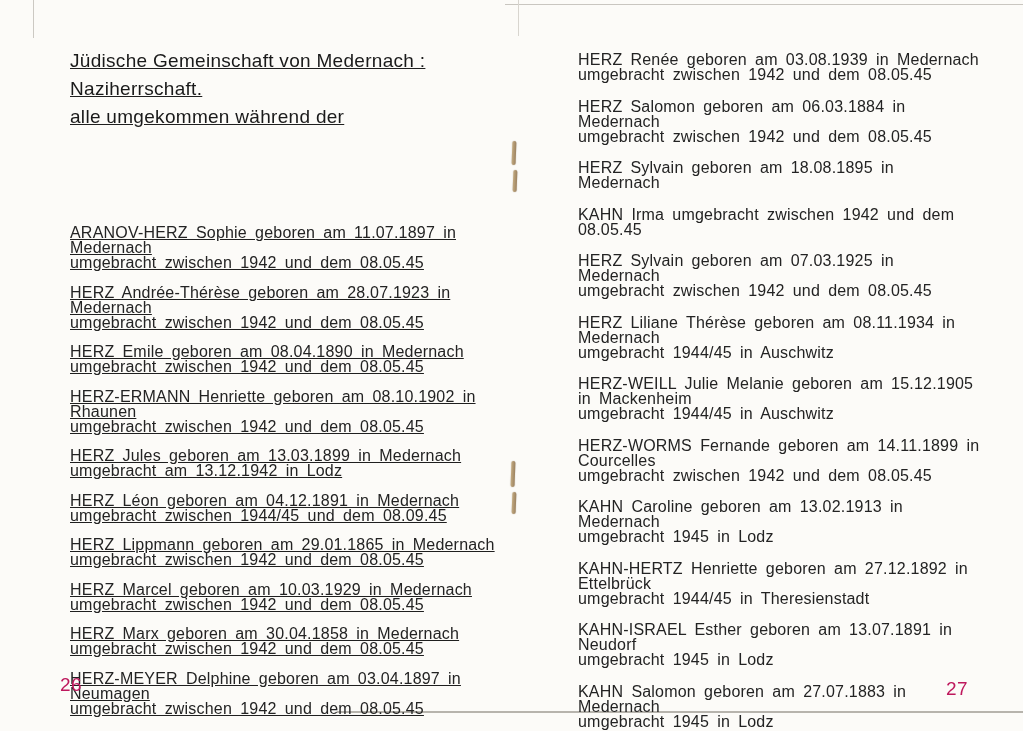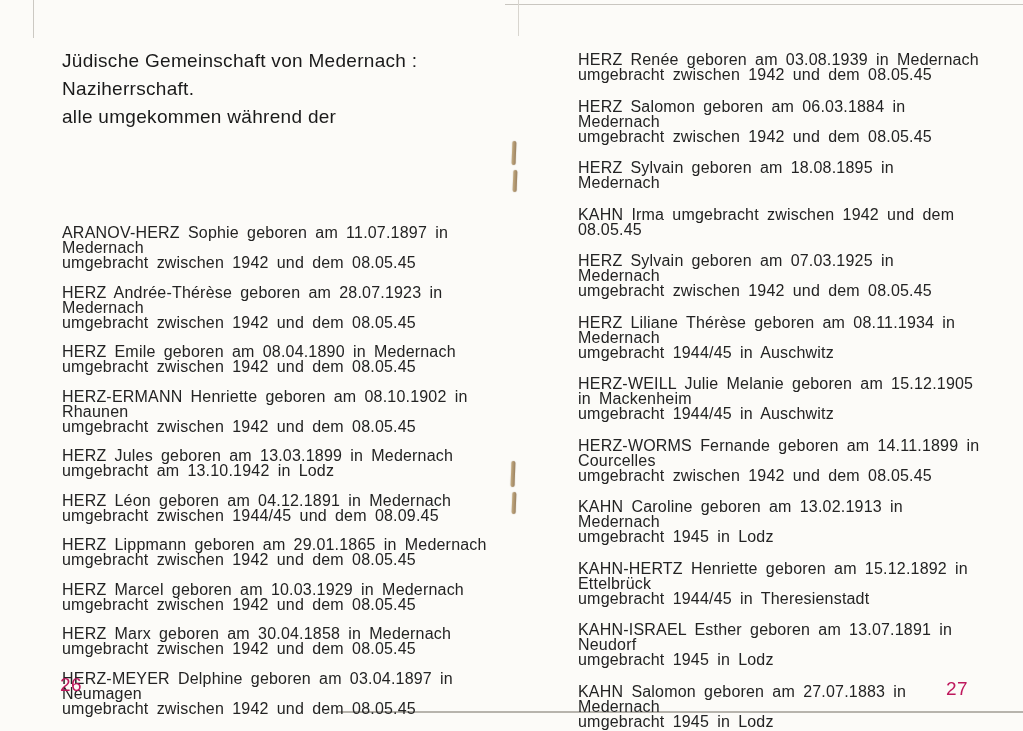--- a/index.html
+++ b/index.html
@@ -48,21 +48,21 @@
     box-shadow: 0 0 1px rgba(90,70,45,.6);
     transform: rotate(2deg);
   }
   .stitch.s1 { left: 512px; top: 141px; height: 24px; }
   .stitch.s2 { left: 513px; top: 170px; height: 22px; }
   .stitch.s3 { left: 511px; top: 461px; height: 26px; }
   .stitch.s4 { left: 512px; top: 492px; height: 22px; }
 
   
   .page { position: absolute; color: #1f1f1f; }
-  .page-left  { left: 62px;  top: 47px; width: 445px; }
+  .page-left  { left: 70px;  top: 47px; width: 445px; text-decoration: underline; }
   .page-right { left: 578px; top: 52px; width: 402px; }
 
   .title {
     font-size: 19px;
     font-weight: 400;
     line-height: 28px;
     letter-spacing: 0.3px;
     color: #1a1a1a;
     margin-bottom: 94px;
   }
@@ -117,21 +117,21 @@
         <div class="entry">
           <div>HERZ Emile geboren am 08.04.1890 in Medernach</div>
           <div>umgebracht zwischen 1942 und dem 08.05.45</div>
         </div>
         <div class="entry">
           <div>HERZ-ERMANN Henriette geboren am 08.10.1902 in Rhaunen</div>
           <div>umgebracht zwischen 1942 und dem 08.05.45</div>
         </div>
         <div class="entry">
           <div>HERZ Jules geboren am 13.03.1899 in Medernach</div>
-          <div>umgebracht am 13.10.1942 in Lodz</div>
+          <div>umgebracht am 13.12.1942 in Lodz</div>
         </div>
         <div class="entry">
           <div>HERZ Léon geboren am 04.12.1891 in Medernach</div>
           <div>umgebracht zwischen 1944/45 und dem 08.09.45</div>
         </div>
         <div class="entry">
           <div>HERZ Lippmann geboren am 29.01.1865 in Medernach</div>
           <div>umgebracht zwischen 1942 und dem 08.05.45</div>
         </div>
         <div class="entry">
@@ -179,21 +179,21 @@
         </div>
         <div class="entry">
           <div>HERZ-WORMS Fernande geboren am 14.11.1899 in Courcelles</div>
           <div>umgebracht zwischen 1942 und dem 08.05.45</div>
         </div>
         <div class="entry">
           <div>KAHN Caroline geboren am 13.02.1913 in Medernach</div>
           <div>umgebracht 1945 in Lodz</div>
         </div>
         <div class="entry">
-          <div>KAHN-HERTZ Henriette geboren am 15.12.1892 in Ettelbrück</div>
+          <div>KAHN-HERTZ Henriette geboren am 27.12.1892 in Ettelbrück</div>
           <div>umgebracht 1944/45 in Theresienstadt</div>
         </div>
         <div class="entry">
           <div>KAHN-ISRAEL Esther geboren am 13.07.1891 in Neudorf</div>
           <div>umgebracht 1945 in Lodz</div>
         </div>
         <div class="entry">
           <div>KAHN Salomon geboren am 27.07.1883 in Medernach</div>
           <div>umgebracht 1945 in Lodz</div>
         </div>

